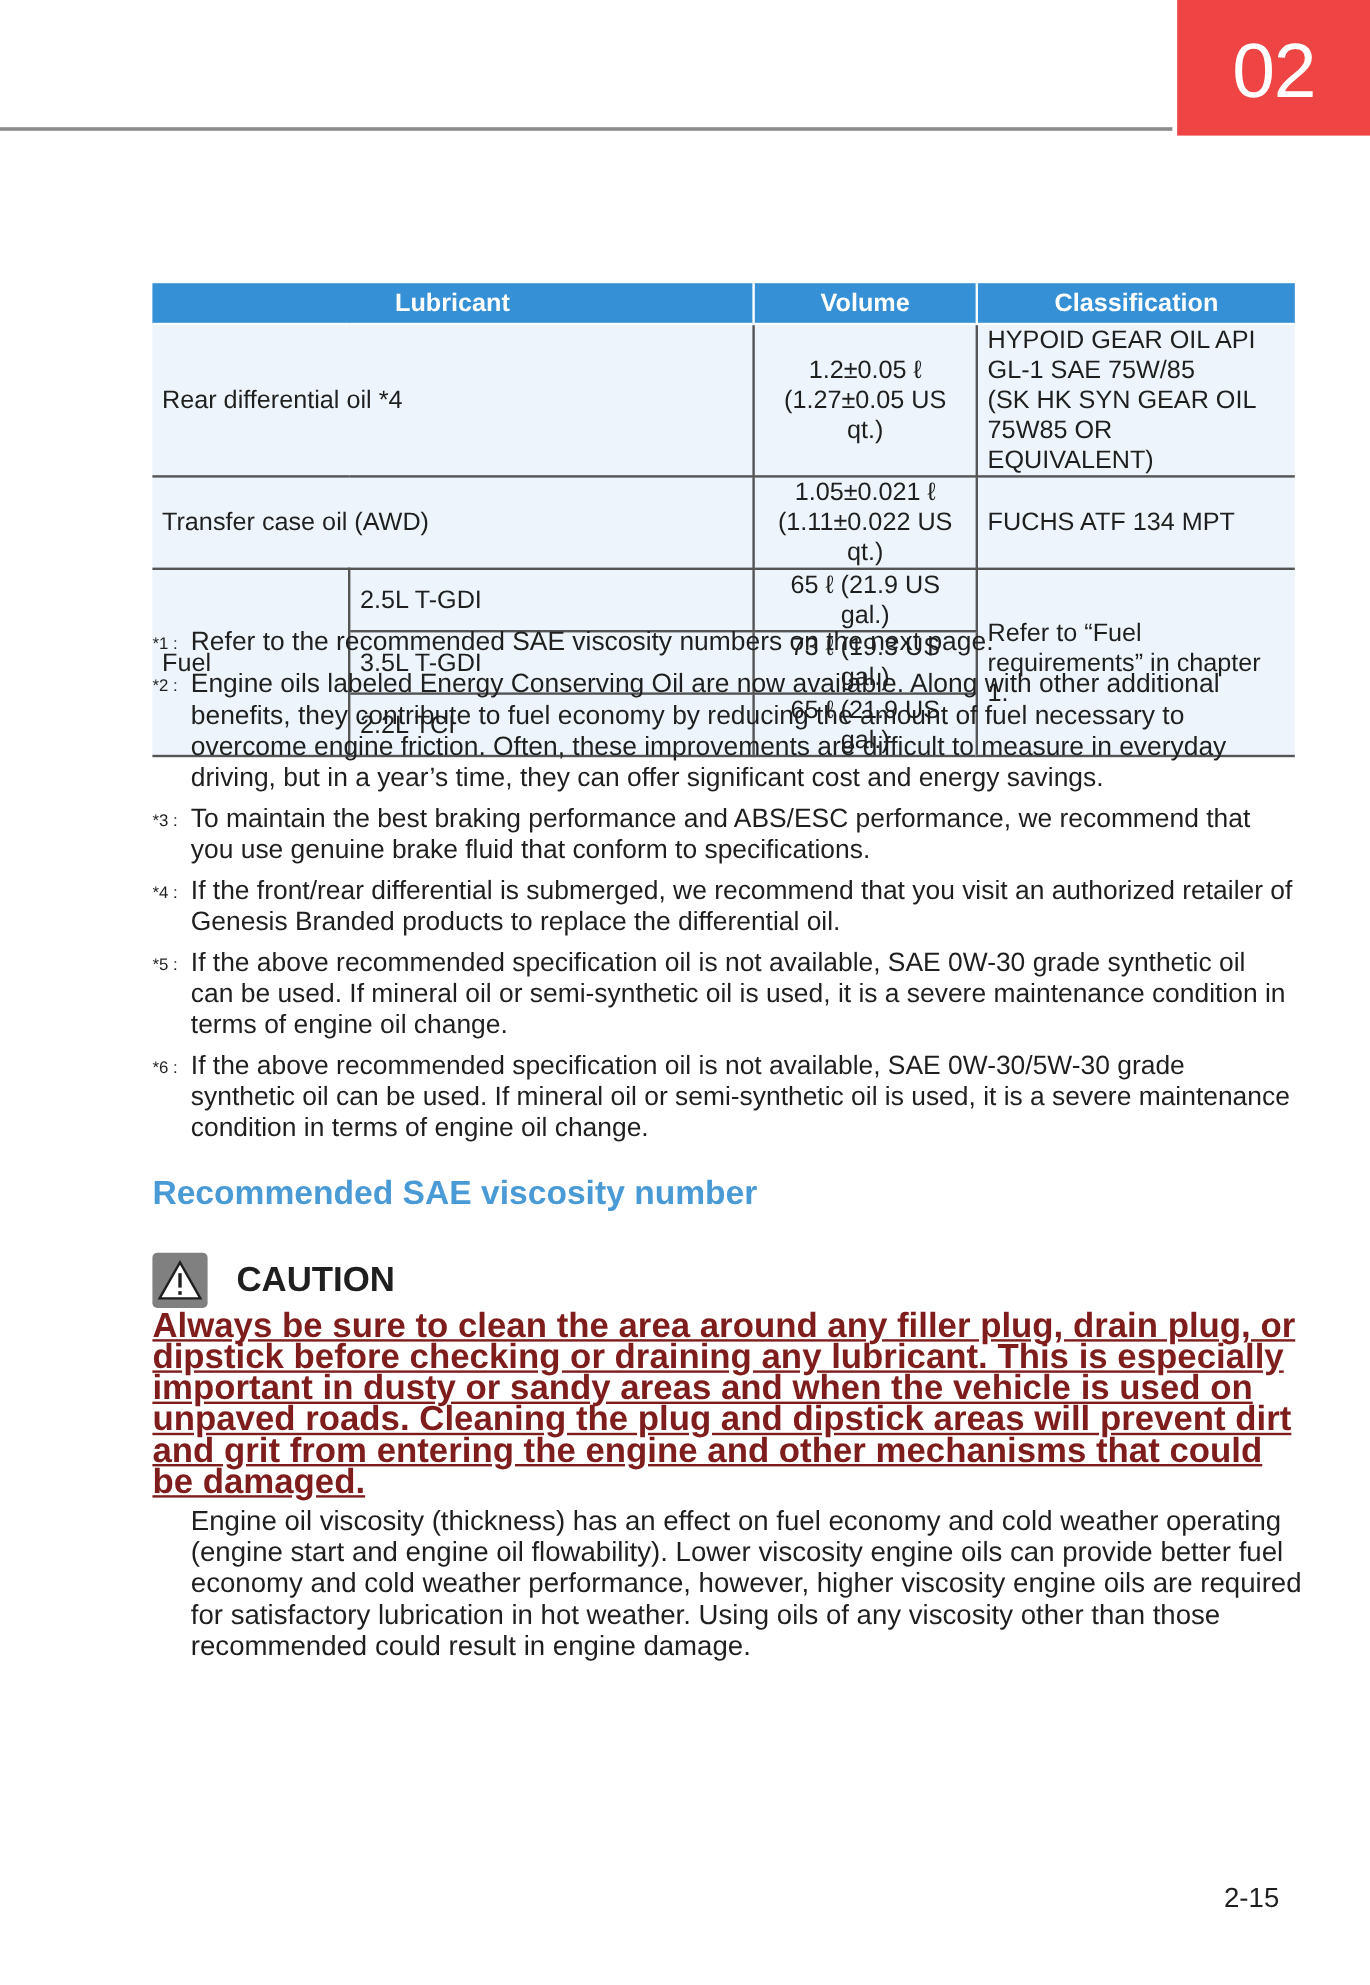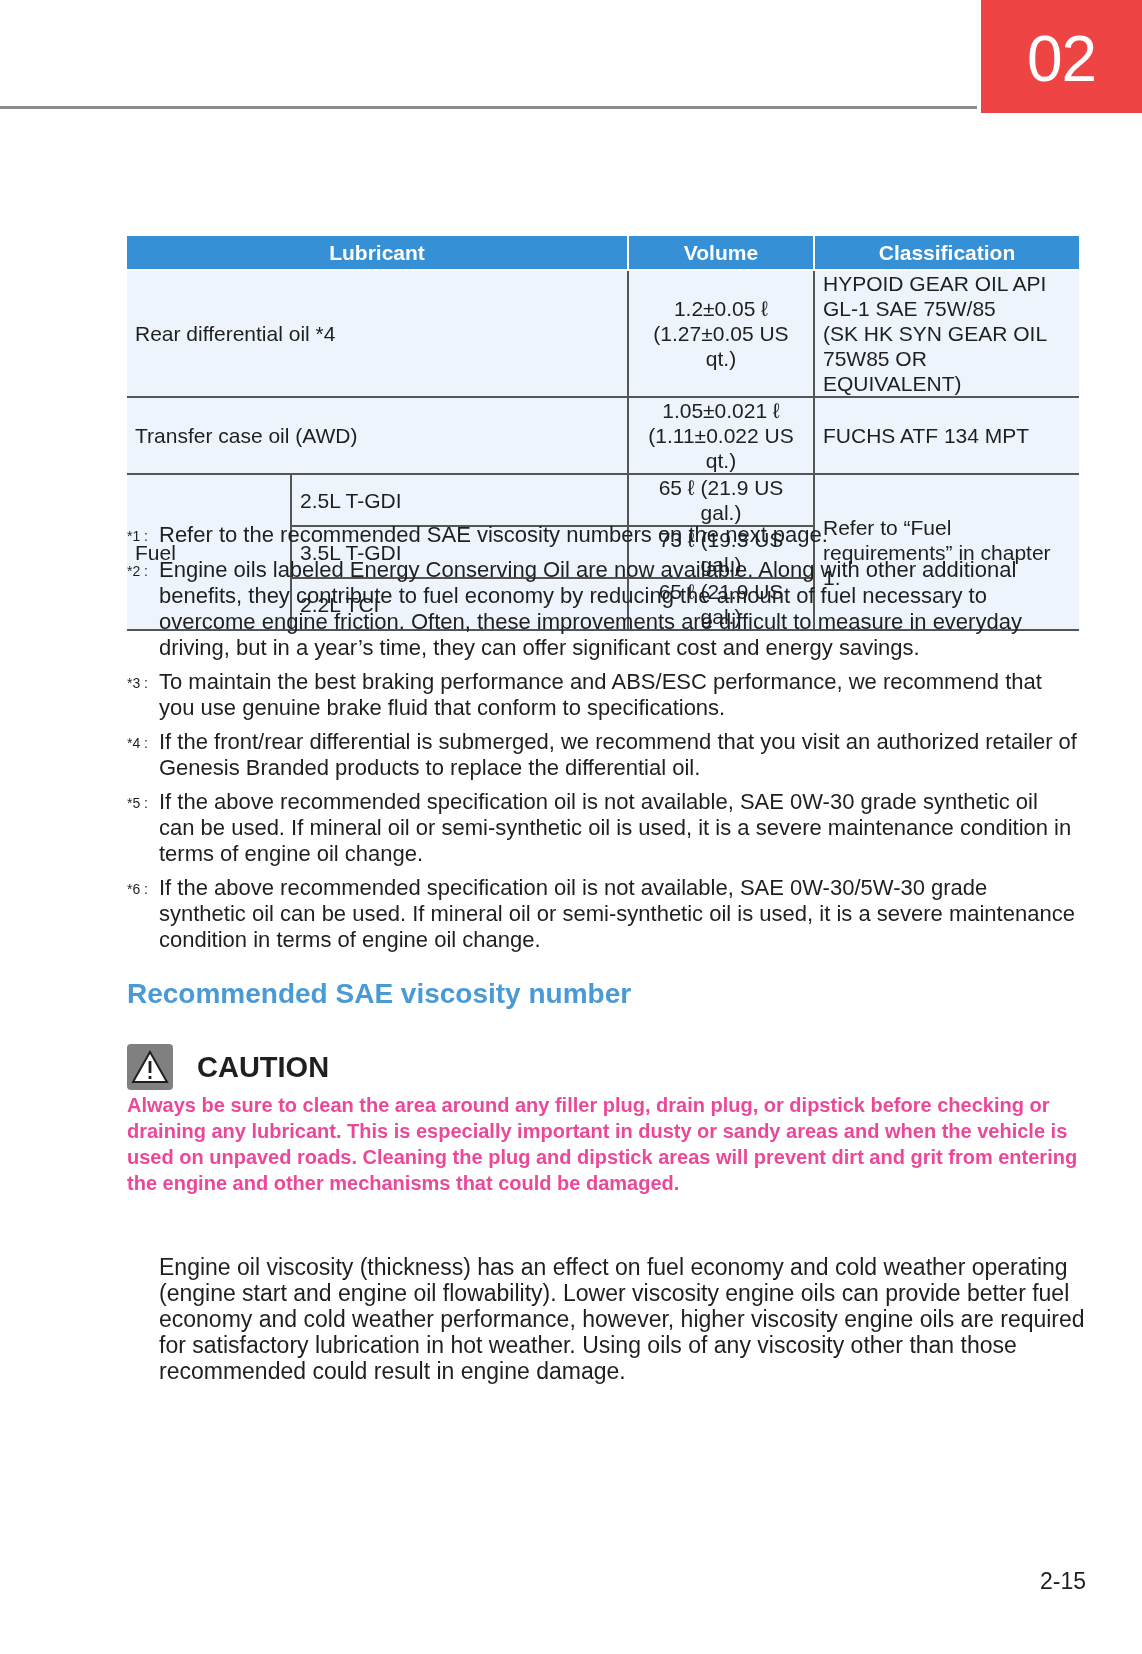--- a/index.html
+++ b/index.html
@@ -21,24 +21,24 @@
   td.center { text-align: center; }
   .footnotes { position: absolute; left: 127px; top: 522px; width: 950px; font-size: 22px; line-height: 26px; }
   .fn { display: flex; margin-bottom: 8px; }
   .fn-mark { width: 32px; font-size: 14px; flex: none; padding-top: 1px; }
   .fn-text { flex: 1; }
   .section-title { position: absolute; left: 127px; top: 978px; font-size: 28px; font-weight: bold; color: #4a9ad6; }
   .caution-head { position: absolute; left: 127px; top: 1044px; display: flex; align-items: center; }
   .caution-icon { width: 46px; height: 46px; background: #808080; border-radius: 4px; display: flex;
                   align-items: center; justify-content: center; }
   .caution-label { font-size: 29px; font-weight: bold; margin-left: 24px; color: #1f1f1f; }
-  .caution-body { position: absolute; left: 127px; top: 1092px; width: 955px; font-size: 20px; font-weight: bold;
-                  line-height: 26px; color: #ec4899; }
+  .caution-body { position: absolute; left: 127px; top: 1092px; width: 955px; font-size: 29px; font-weight: bold;
+                  line-height: 26px; color: #7f1d1d; text-decoration: underline; }
   .body-para { position: absolute; left: 127px; top: 1254px; width: 955px; font-size: 23px; line-height: 26px; color: #1f1f1f; margin-left: 32px; }
-  .page-number { position: absolute; left: 1020px; top: 1568px; font-size: 23px; color: #1f1f1f; margin-left: 20px; }
+  .page-number { position: absolute; left: 1020px; top: 1568px; font-size: 23px; color: #1f1f1f; }
 </style>
 </head>
 <body>
 
 <div class="header-rule"></div>
 <div class="chapter-tab">
   <span>02</span>
 </div>
 
 <table class="spec">

